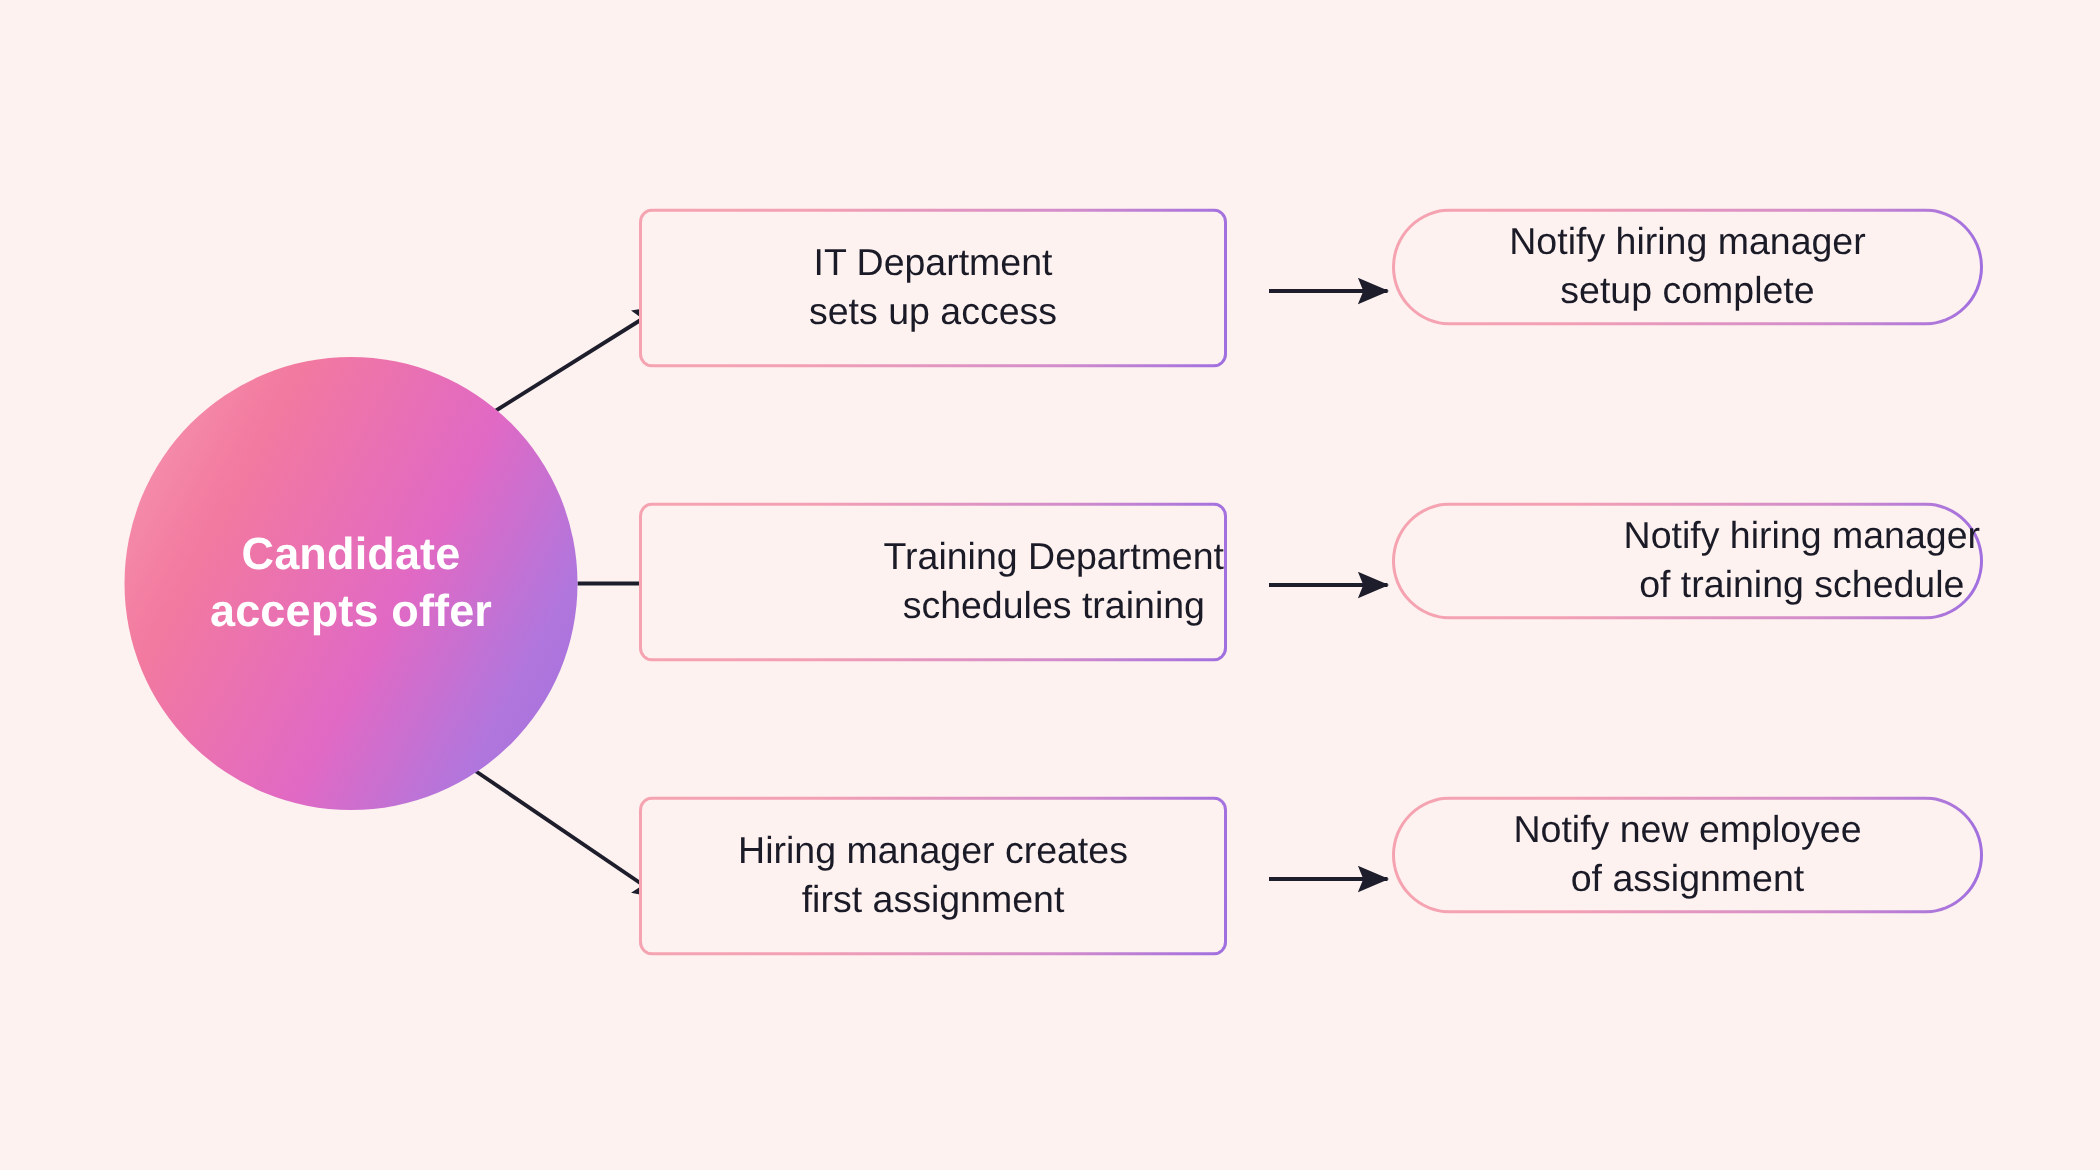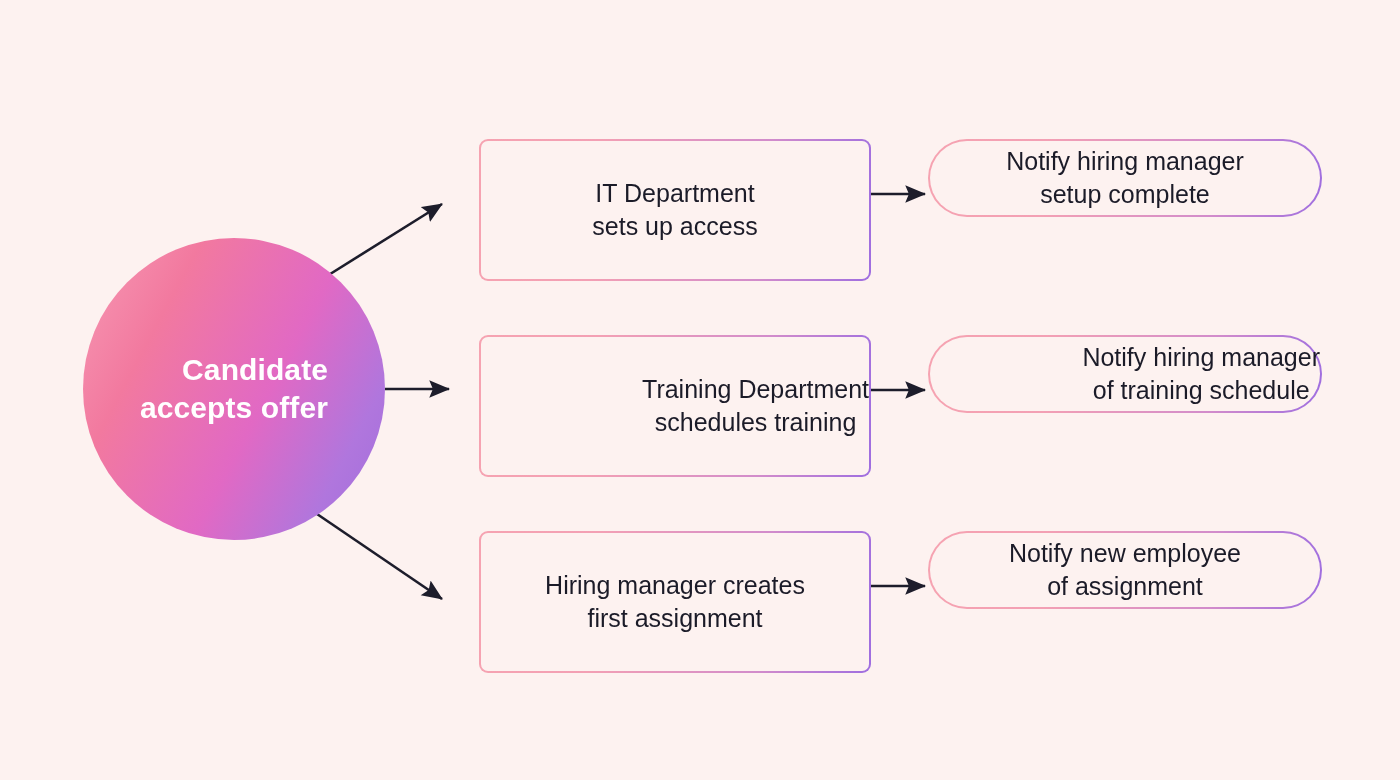--- a/index.html
+++ b/index.html
@@ -49,21 +49,20 @@
     justify-content: center;
     text-align: center;
   }
   .start-node-label {
     color: #ffffff;
     font-size: 30px;
     font-weight: bold;
     line-height: 1.27;
     letter-spacing: 0.1px;
     white-space: pre-line;
-    text-align: right;
   }
 
   
   .grad-node {
     position: absolute;
     display: flex;
     align-items: center;
     justify-content: center;
     text-align: center;
     box-sizing: border-box;
@@ -84,23 +83,23 @@
     line-height: 1.33;
     white-space: pre-line;
   }
 
   
   .row-1 { top: 139px; }
   .row-2 { top: 335px; justify-content: flex-end; }
   .row-3 { top: 531px; }
 
   .col-mid {
-    left: 479px;
+    left: 426px;
     width: 392px;
-    height: 142px;
+    height: 106px;
   }
   .col-end {
     left: 928px;
     width: 394px;
     height: 78px;
   }
 </style>
 </head>
 <body>
 

